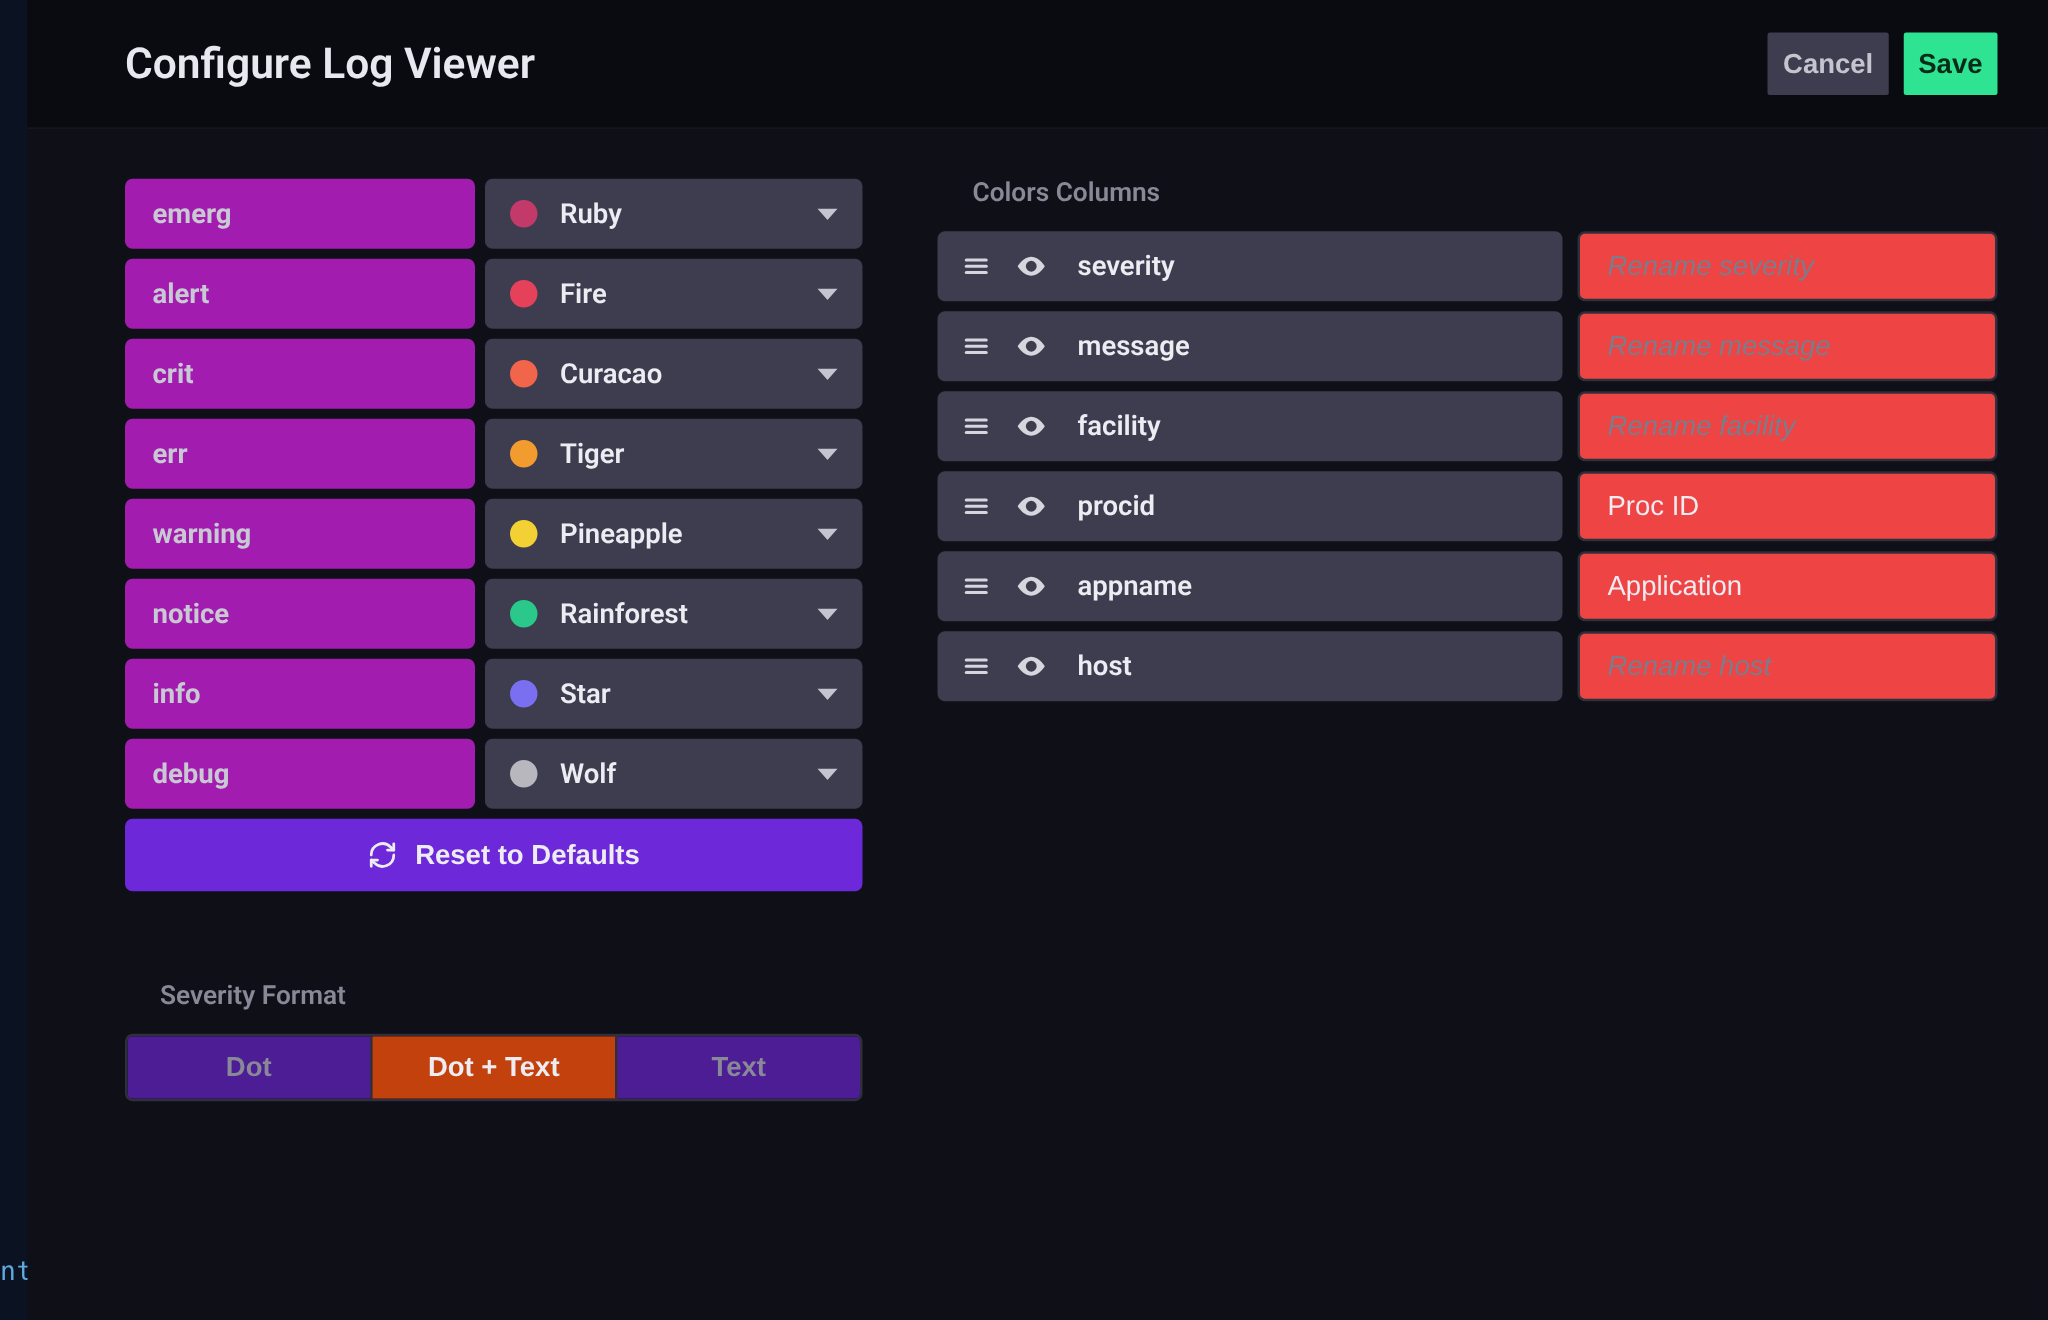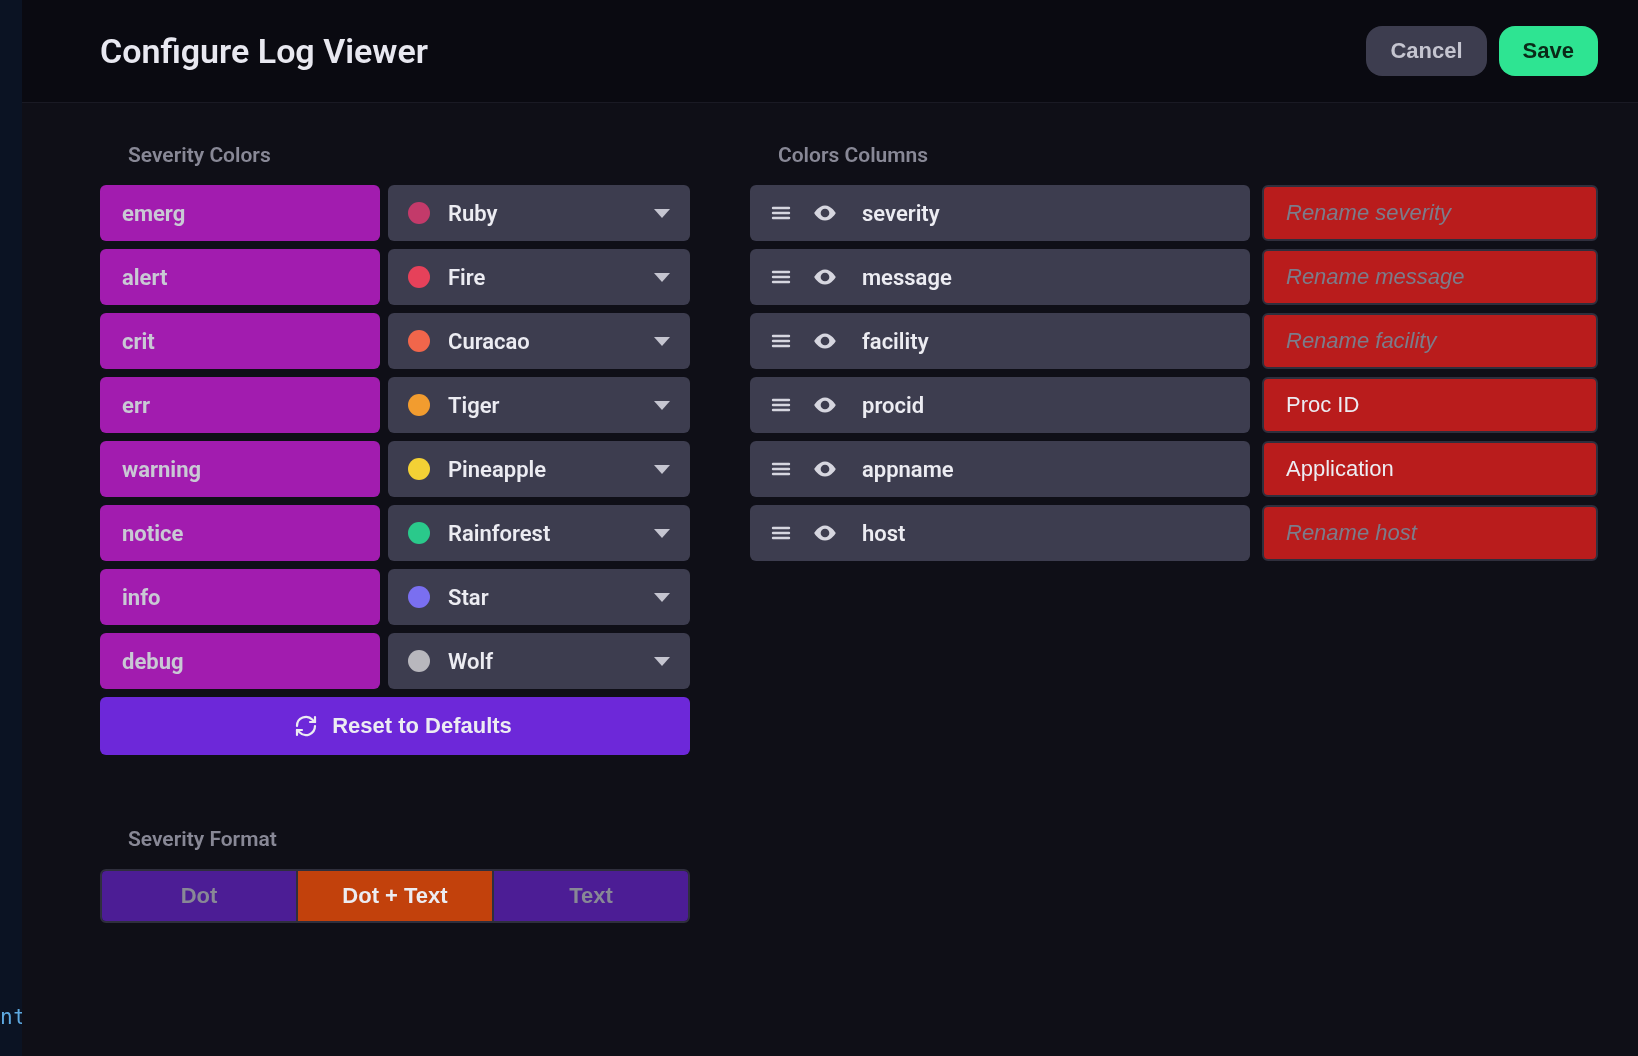--- a/index.html
+++ b/index.html
@@ -47,23 +47,23 @@
     background: #0a0a11;
   }
   .modal-title {
     font-size: 34px;
     font-weight: 600;
     color: #e8e8f0;
   }
   .modal-actions { display: flex; gap: 12px; }
   .btn {
     height: 50px;
-    padding: 0 24px;
+    padding: 0 12px;
     border: none;
-    border-radius: 16px;
+    border-radius: 2px;
     font-size: 22px;
     font-weight: 600;
     cursor: pointer;
   }
   .btn-cancel { background: #3d3d4f; color: #c5c5d0; }
   .btn-save   { background: #2ee492; color: #0a2a18; }
 
   .modal-body {
     flex: 1;
     display: flex;
@@ -195,21 +195,21 @@
   }
   .tc-label {
     font-size: 22px;
     font-weight: 600;
     color: #ececf2;
     margin-left: 6px;
   }
   .tc-input {
     flex: 1;
     height: 56px;
-    background: #b91c1c;
+    background: #ef4444;
     border: 2px solid #2f2f3d;
     border-radius: 6px;
     padding: 0 22px;
     font-size: 22px;
     font-weight: 500;
     color: #ececf2;
   }
   .tc-input::placeholder {
     color: #7c7c8a;
     font-style: italic;
@@ -247,21 +247,20 @@
     <div class="modal-title">Configure Log Viewer</div>
     <div class="modal-actions">
       <button class="btn btn-cancel">Cancel</button>
       <button class="btn btn-save">Save</button>
     </div>
   </div>
 
   <div class="modal-body">
 
     <div class="col col-left">
-      <div class="section-label">Severity Colors</div>
 
       <div id="sev-rows">
           <div class="sev-row">
     <div class="sev-label">emerg</div>
     <div class="sev-select">
       <span class="swatch" style="background:#c33a6a"></span>
       <span class="sev-select-label">Ruby</span>
       <span class="caret"></span>
     </div>
           </div>

